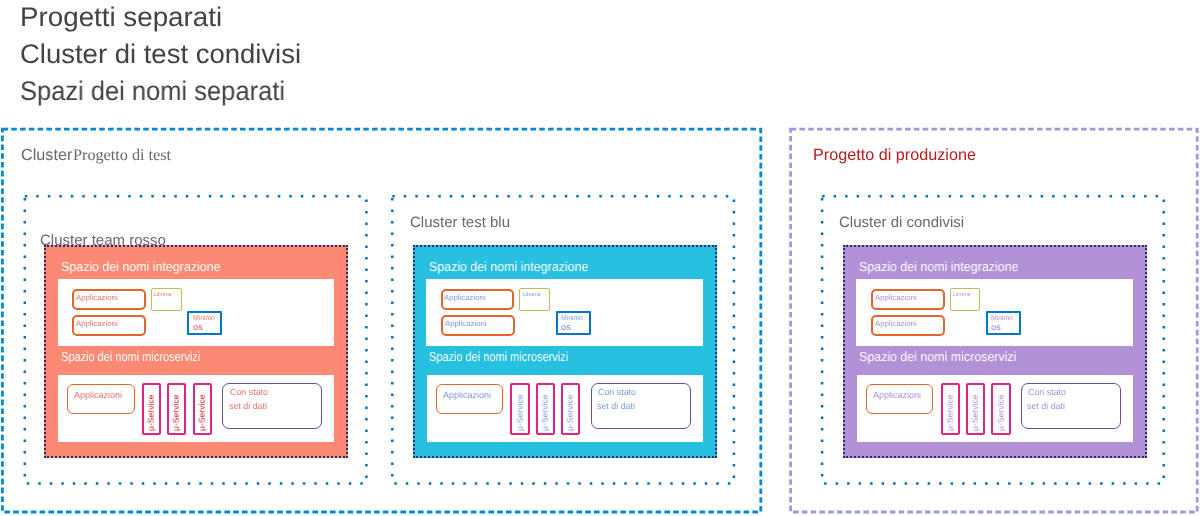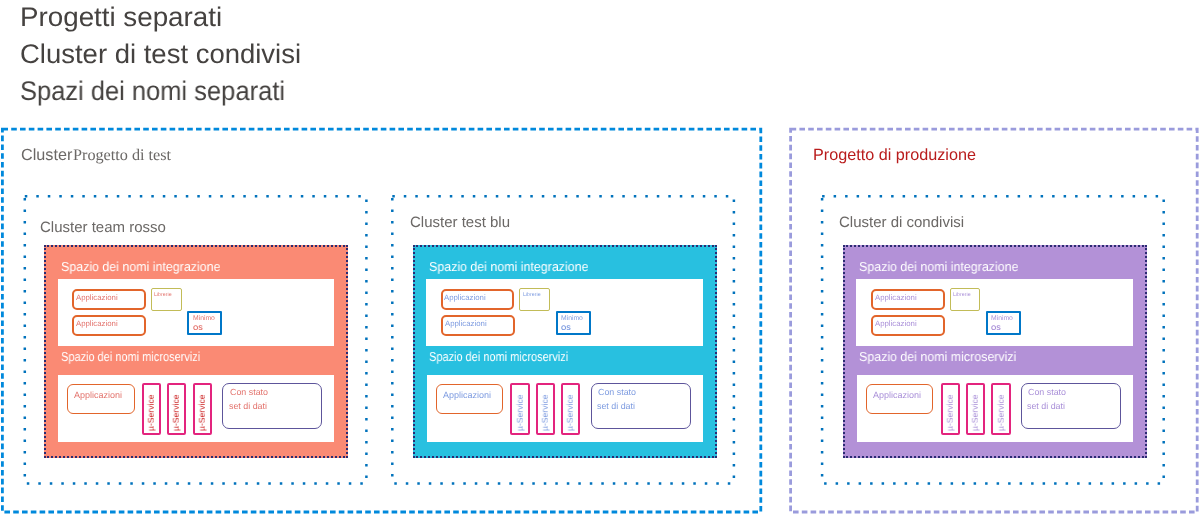--- a/index.html
+++ b/index.html
@@ -37,21 +37,21 @@
     <div class="heading-line" style="top: 77.6px; transform: scaleX(0.944); transform-origin: 0px 0px; color: rgb(69, 66, 64);">Spazi dei nomi separati</div>
     <svg class="borders" width="1200" height="516">
       <rect x="2.4" y="129.2" width="758.4" height="382.8" fill="none" stroke="#0089dc" stroke-width="2.8" stroke-dasharray="5.6 3.2"></rect>
       <rect x="24.8" y="196.2" width="341.6" height="287.3" fill="none" stroke="#0072bc" stroke-width="2.5" stroke-dasharray="2.5 9"></rect>
       <rect x="392.3" y="196.2" width="341.6" height="287.3" fill="none" stroke="#0072bc" stroke-width="2.5" stroke-dasharray="2.5 9"></rect>
       <rect x="790.6" y="129.2" width="406.6" height="382.8" fill="none" stroke="#9a9bdc" stroke-width="2.8" stroke-dasharray="5.6 3.2"></rect>
       <rect x="822.1" y="196.2" width="341.6" height="287.3" fill="none" stroke="#0072bc" stroke-width="2.5" stroke-dasharray="2.5 9"></rect>
     </svg>
     <div class="proj-title" style="left: 21.3px; top: 147.3px; color: rgb(107, 104, 102);">Cluster</div>
     <div class="proj-title" style="left: 73.4px; top: 147.3px; color: rgb(107, 104, 102); font-family: Liberation Serif, serif;">Progetto di test</div>
-    <div class="cluster-title" style="left: 40.3px; top: 220px; color: rgb(107, 104, 102);">Cluster team rosso</div>
+    <div class="cluster-title" style="left: 40.3px; top: 233px; color: rgb(107, 104, 102);">Cluster team rosso</div>
     <div class="fillbox" style="left: 44.3px; top: 245px; width: 303.7px; height: 212.6px; background: rgb(250, 138, 116);"></div>
     <div class="ns-title" style="left: 60.6px; top: 260.4px; transform: scaleX(0.955); transform-origin: 0px 0px;">Spazio dei nomi integrazione</div>
     <div class="panel" style="left: 57.7px; top: 278.6px; width: 276.7px; height: 67.4px;"></div>
     <div class="chip" style="left: 72px; top: 288.9px; width: 73.9px; height: 20.7px; border-width: 2.6px; border-color: rgb(226, 101, 43); border-radius: 5px;">
       <div class="ctext" style="left: 1.9px; top: 2px; font-size: 7.8px; color: rgb(227, 115, 109); line-height: 10.8px;">Applicazioni</div>
     </div>
     <div class="chip" style="left: 150.8px; top: 288.2px; width: 30.9px; height: 22.4px; border-width: 1.8px; border-color: rgb(194, 188, 88); border-radius: 2px;">
       <div class="ctext" style="left: 2.4px; top: 2.3px; font-size: 5.3px; color: rgb(227, 115, 109); line-height: 8.3px;">Librerie</div>
     </div>
     <div class="chip" style="left: 72.2px; top: 314.9px; width: 73.9px; height: 20.7px; border-width: 2.6px; border-color: rgb(226, 101, 43); border-radius: 5px;">

